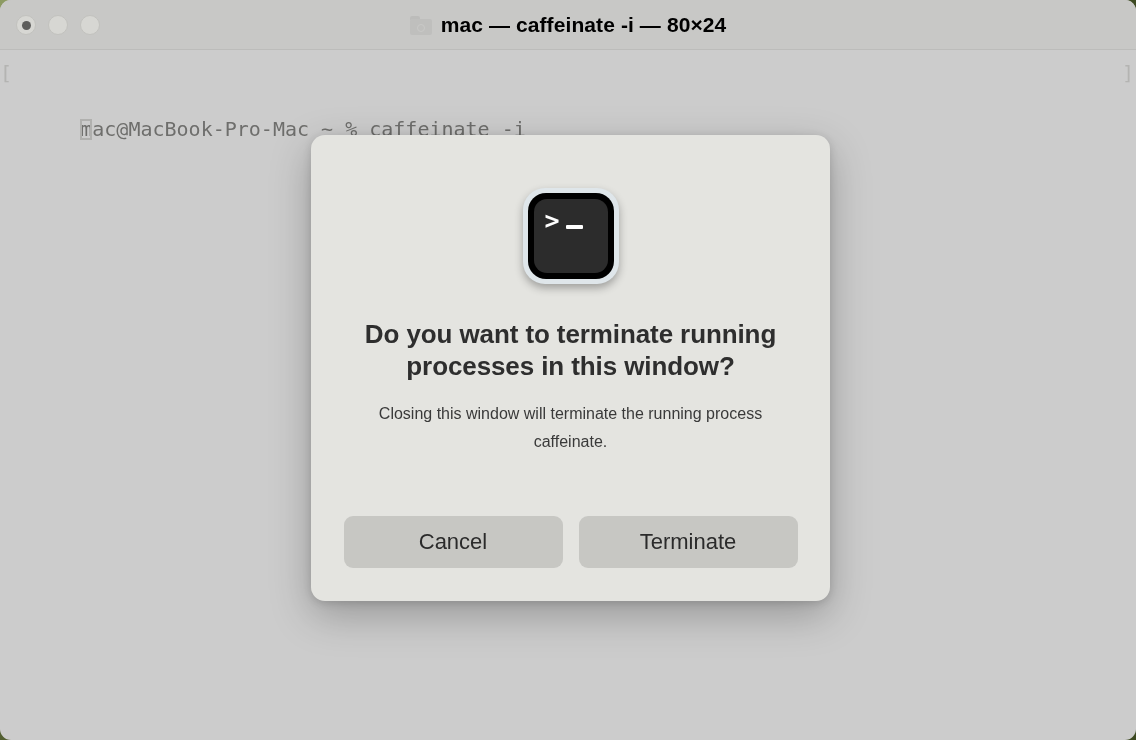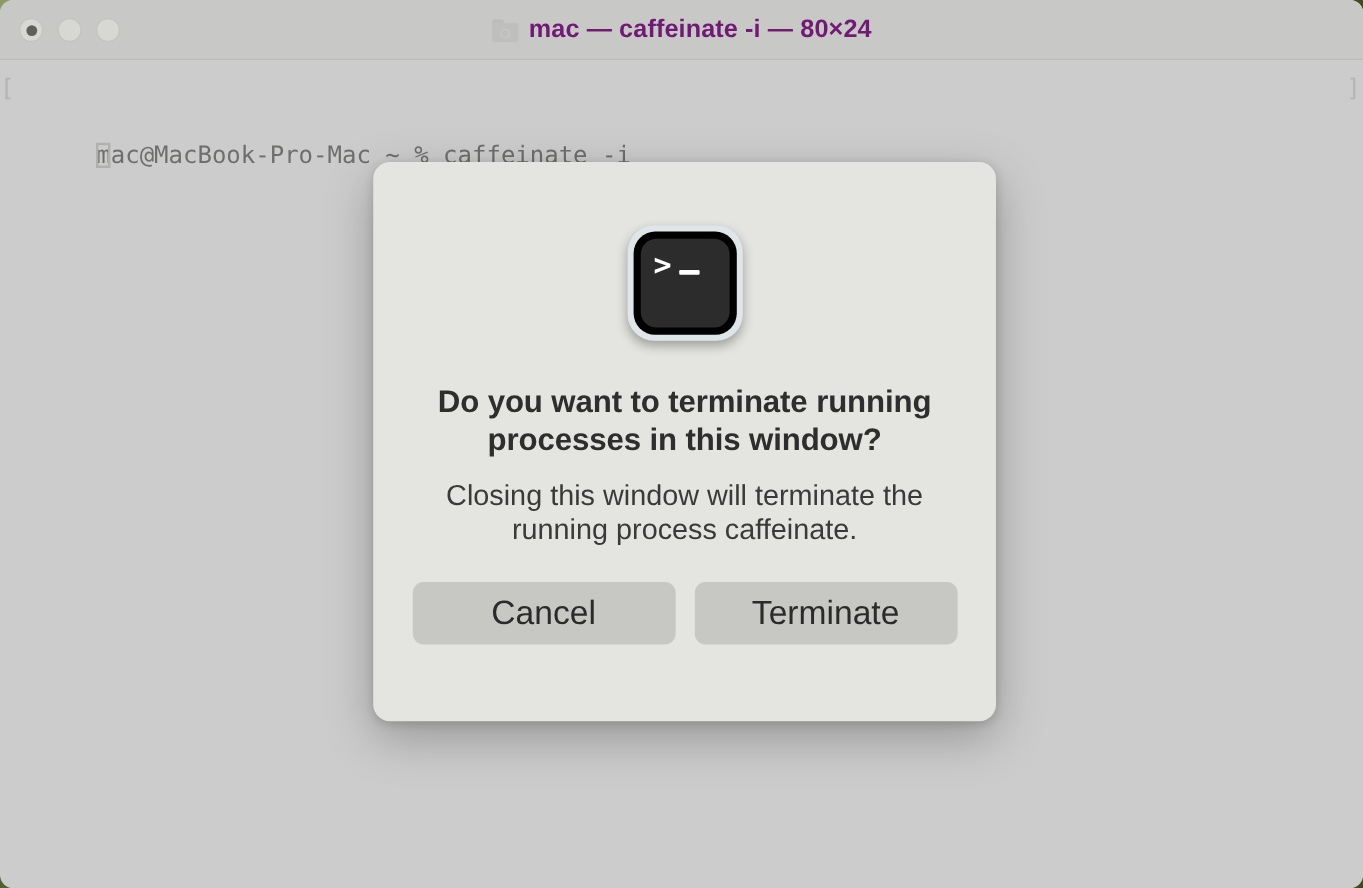--- a/index.html
+++ b/index.html
@@ -106,21 +106,21 @@
     position: absolute;
     left: 7px; top: 8px;
     width: 8px; height: 8px;
     border-radius: 50%;
     border: 1.5px solid #cacac8;
     box-sizing: border-box;
   }
   #window-title {
     font-size: 21px;
     font-weight: bold;
-    color: #701a75;
+    color: #000000;
     letter-spacing: 0.1px;
     white-space: nowrap;
   }
 
   
   #terminal-body {
     position: absolute;
     left: 0;
     top: 51px;
     width: 1136px;
@@ -231,44 +231,45 @@
     font-weight: bold;
     line-height: 32px;
     color: #2e2e2e;
     letter-spacing: -0.1px;
   }
 
   #dialog-message {
     margin-top: 18px;
     width: 420px;
     text-align: center;
-    font-size: 24px;
+    font-size: 16px;
     line-height: 28px;
     color: #3a3a3a;
   }
 
   #dialog-buttons {
     margin-top: 29px;
     display: flex;
     gap: 16px;
   }
   .dialog-button {
     width: 219px;
     height: 52px;
     border-radius: 9px;
     background: #c7c7c3;
     border: none;
     font-family: "Liberation Sans", sans-serif;
-    font-size: 28px;
+    font-size: 22px;
     color: #2b2b2b;
     cursor: pointer;
     display: flex;
     align-items: center;
     justify-content: center;
     padding: 4px;
+    margin-top: 31px;
   }
 </style>
 </head>
 <body>
 
 <div id="desktop"></div>
 
 <div id="terminal-window">
 
   <div id="titlebar">

